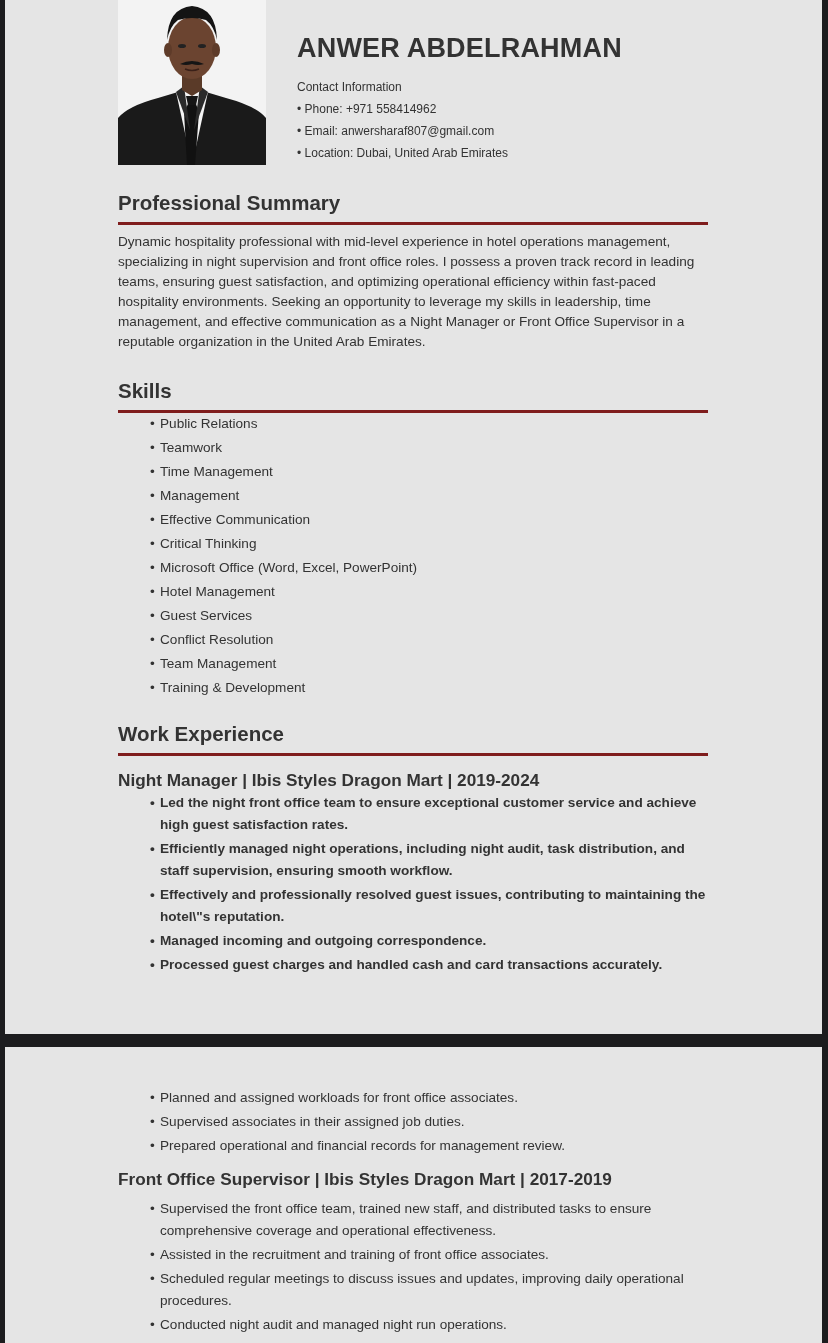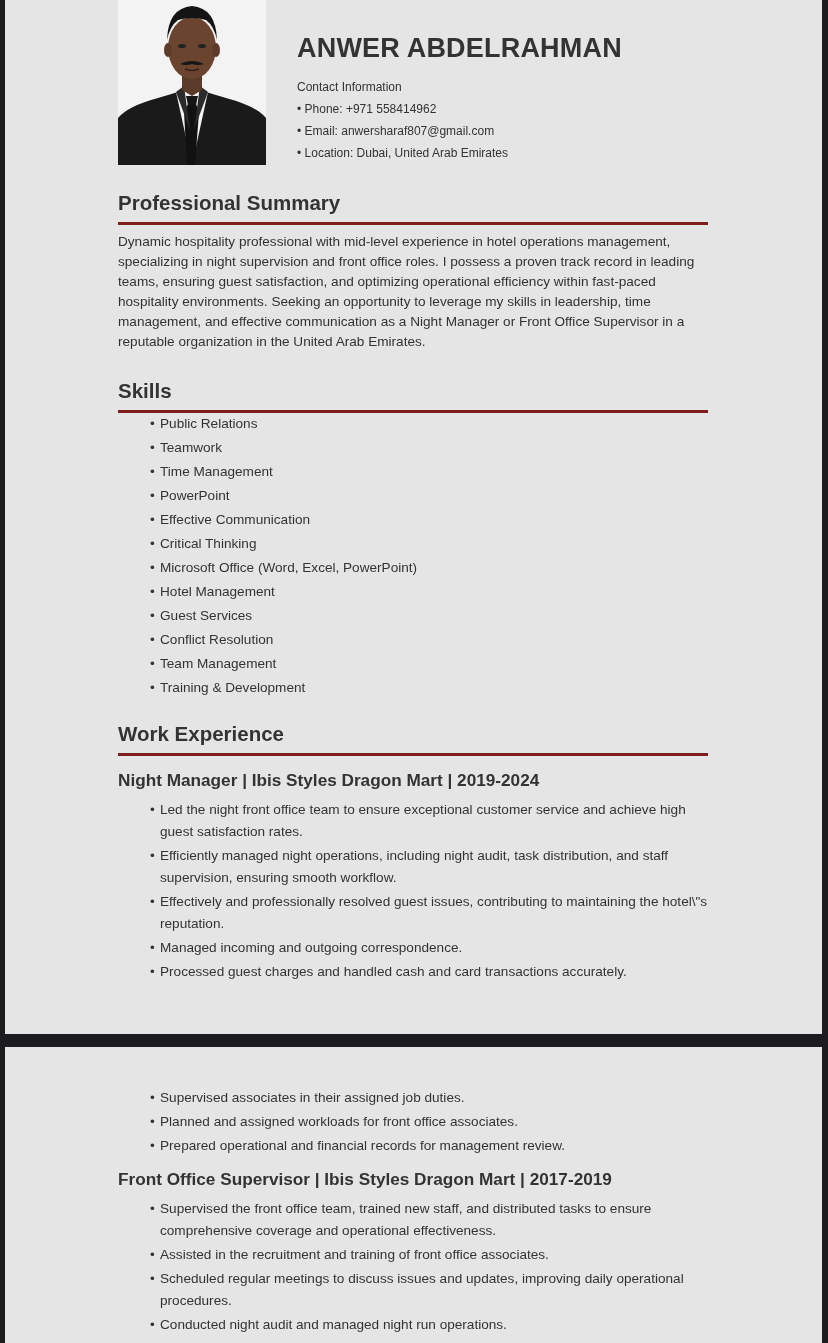--- a/index.html
+++ b/index.html
@@ -108,50 +108,50 @@
     <h2 class="section">Professional Summary</h2>
     <p class="summary">Dynamic hospitality professional with mid-level experience in hotel operations management, specializing in night supervision and front office roles. I possess a proven track record in leading teams, ensuring guest satisfaction, and optimizing operational efficiency within fast-paced hospitality environments. Seeking an opportunity to leverage my skills in leadership, time management, and effective communication as a Night Manager or Front Office Supervisor in a reputable organization in the United Arab Emirates.</p>
   </div>
 
   <div class="content" style="top:378px;">
     <h2 class="section">Skills</h2>
     <ul class="bullets" style="margin-top:0;">
       <li>Public Relations</li>
       <li>Teamwork</li>
       <li>Time Management</li>
-      <li>PowerPoint</li>
+      <li>Management</li>
       <li>Effective Communication</li>
       <li>Critical Thinking</li>
       <li>Microsoft Office (Word, Excel, PowerPoint)</li>
       <li>Hotel Management</li>
       <li>Guest Services</li>
       <li>Conflict Resolution</li>
       <li>Team Management</li>
       <li>Training &amp; Development</li>
     </ul>
   </div>
 
   <div class="content" style="top:721px;">
     <h2 class="section">Work Experience</h2>
     <h3 class="job" style="margin-top:12px;">Night Manager | Ibis Styles Dragon Mart | 2019-2024</h3>
-    <ul class="bullets" style="margin-top:7px;">
+    <ul class="bullets" style="font-weight:bold;">
       <li>Led the night front office team to ensure exceptional customer service and achieve high guest satisfaction rates.</li>
       <li>Efficiently managed night operations, including night audit, task distribution, and staff supervision, ensuring smooth workflow.</li>
       <li>Effectively and professionally resolved guest issues, contributing to maintaining the hotel\"s reputation.</li>
       <li>Managed incoming and outgoing correspondence.</li>
       <li>Processed guest charges and handled cash and card transactions accurately.</li>
     </ul>
   </div>
 </div>
 
 <div class="page page2">
   <div class="content" style="top:40px;">
     <ul class="bullets">
+      <li>Planned and assigned workloads for front office associates.</li>
       <li>Supervised associates in their assigned job duties.</li>
-      <li>Planned and assigned workloads for front office associates.</li>
       <li>Prepared operational and financial records for management review.</li>
     </ul>
     <h3 class="job" style="margin-top:10px;">Front Office Supervisor | Ibis Styles Dragon Mart | 2017-2019</h3>
     <ul class="bullets" style="margin-top:7px;">
       <li>Supervised the front office team, trained new staff, and distributed tasks to ensure comprehensive coverage and operational effectiveness.</li>
       <li>Assisted in the recruitment and training of front office associates.</li>
       <li>Scheduled regular meetings to discuss issues and updates, improving daily operational procedures.</li>
       <li>Conducted night audit and managed night run operations.</li>
     </ul>
   </div>

